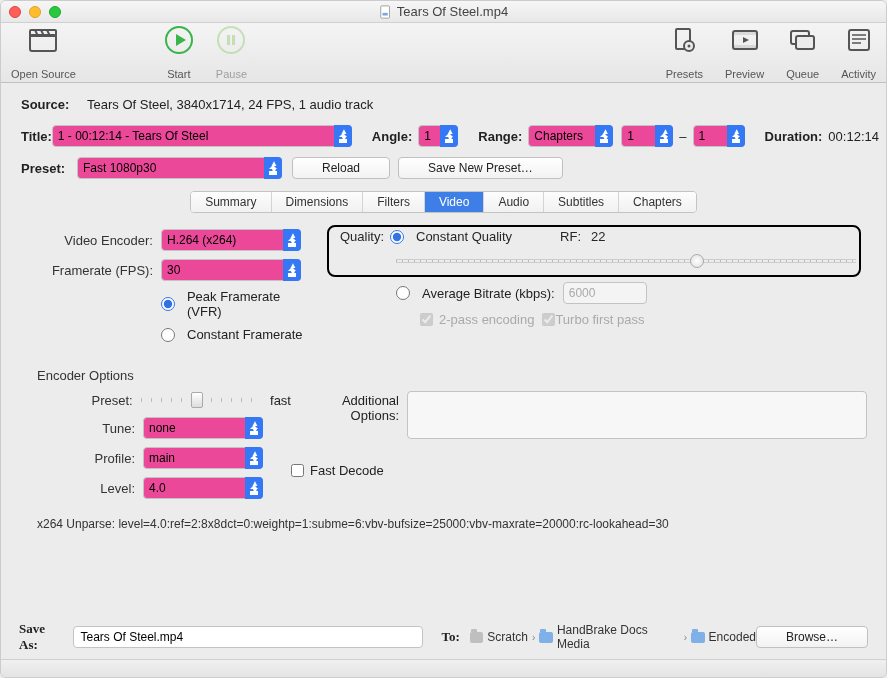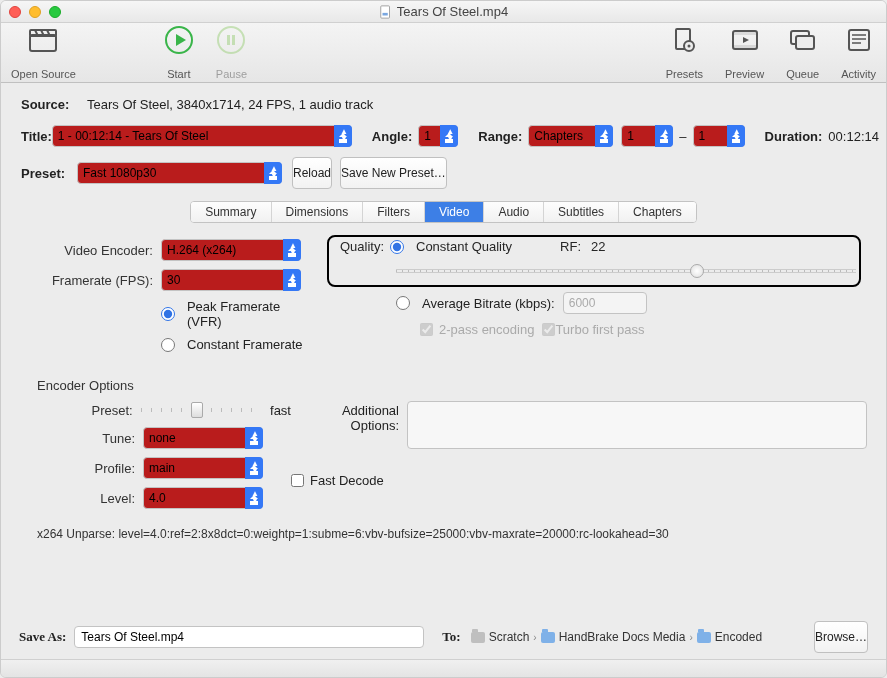--- a/index.html
+++ b/index.html
@@ -24,26 +24,26 @@
 .disabled { opacity:0.5; }
 
 
 .content { padding: 10px 20px 2px 20px; }
 .row { display:flex; align-items:center; margin-bottom: 10px; min-height:22px; }
 .row > label.lab { font-weight:bold; width:56px; text-align:left; color:#222; font-size:13px;}
 .src-label{font-weight:bold; width:56px;}
 select, input[type=text].inp, input.short { height:22px; border:1px solid #c3c3c3; border-radius:4px; background: linear-gradient(#fff,#f5f5f5); font-size:12px; padding: 0 5px; }
 select { background: linear-gradient(#fdfdfd,#f1f1f1); }
 .mac-select { position:relative; display:inline-block; }
-.mac-select select { appearance:none; padding-right:24px; background:#b91c1c; }
+.mac-select select { appearance:none; padding-right:24px; background:#ec4899; }
 .mac-select::after { content:""; position:absolute; right:0; top:0; width:18px; height:100%; background:#3478f6; border-radius: 0 4px 4px 0; }
 .mac-select::before { content:""; position:absolute; right:5px; top:50%; width:0; height:0; transform:translateY(-3px); z-index:2;
   border-left:4px solid transparent; border-right:4px solid transparent; border-bottom:4px solid #fff; box-shadow: 0 6px 0 -0px #fff; }
 .mac-select .arrows { position:absolute; right:4px; top:3px; z-index:2; color:#fff; font-size:8px; line-height:7px; text-align:center; pointer-events:none;}
-button.push { height:32px; padding:0 0; border:1px solid #c0c0c0; border-radius:4px; background:linear-gradient(#fff,#f2f2f2); font-size:12px; color:#222; cursor:pointer;}
+button.push { height:22px; padding:0 29px; border:1px solid #c0c0c0; border-radius:4px; background:linear-gradient(#fff,#f2f2f2); font-size:12px; color:#222; cursor:pointer;}
 
 
 .tabbar { display:flex; justify-content:center; margin: 12px 0 8px 0;}
 .tabseg { display:flex; border:1px solid #c3c3c3; border-radius:4px; overflow:hidden; background:#fff;}
 .tabseg .tab { padding:3px 14px; font-size:12px; color:#333; border-right:1px solid #d4d4d4; cursor:pointer; background:linear-gradient(#fdfdfd,#f1f1f1);}
 .tabseg .tab:last-child{border-right:none;}
 .tabseg .tab.active { background:#3d7fe6; color:#fff;}
 
 
 .panel { padding: 8px 10px 4px 10px; position:relative;}

